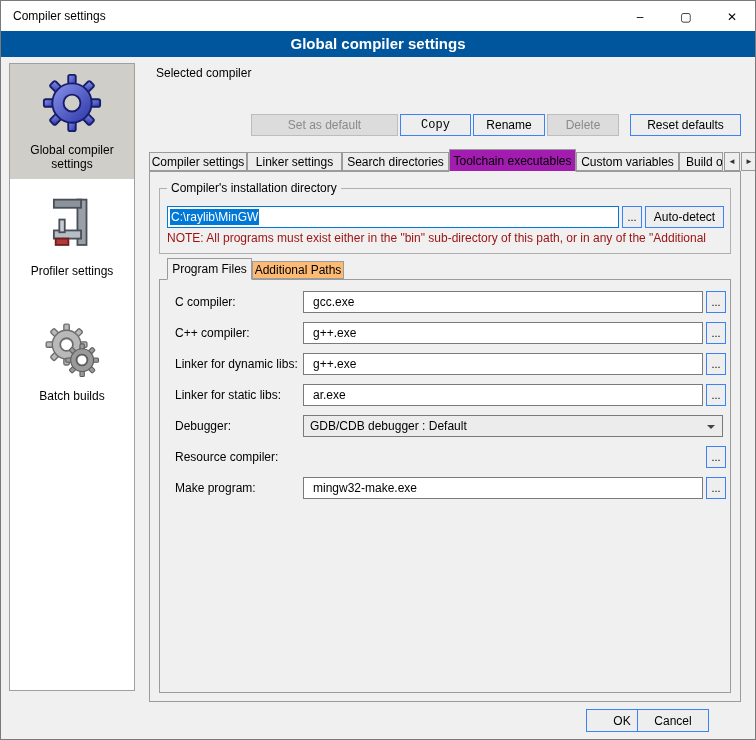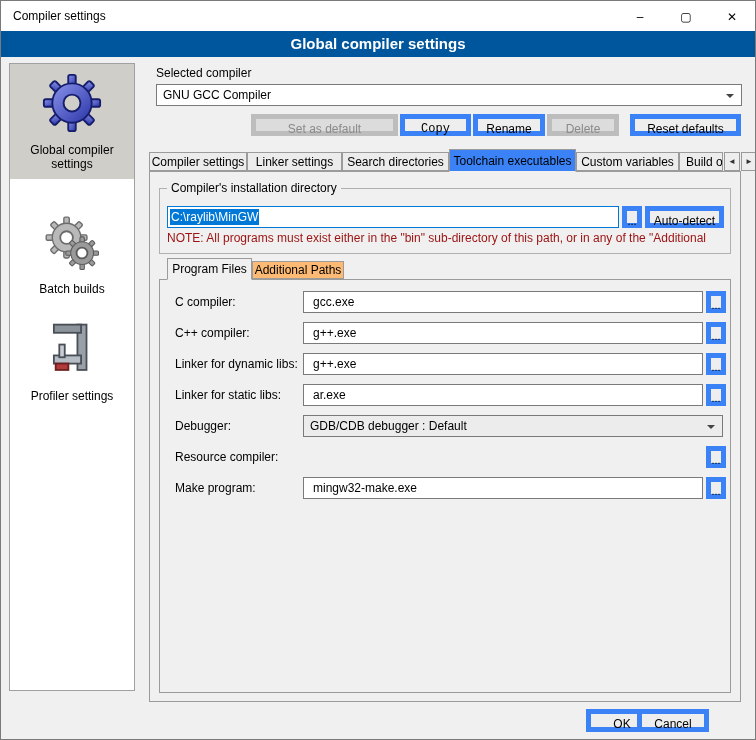--- a/index.html
+++ b/index.html
@@ -11,29 +11,29 @@
   .cap-min{right:92px;} .cap-max{right:46px;} .cap-close{right:0;}
   
   .header{position:absolute;left:0;top:30px;width:100%;height:26px;background:#00569C;color:#fff;font-size:15px;font-weight:bold;text-align:center;line-height:26px;}
   
   .sidebar{position:absolute;left:8px;top:62px;width:126px;height:628px;background:#fff;border:1px solid #a0a0a0;box-sizing:border-box;}
   .side-item{display:flex;flex-direction:column;align-items:center;padding:9px 3px 8px 3px;cursor:default;}
   .side-item.selected{background:#d0cec9;}
   .side-label{font-size:12px;color:#000;text-align:center;margin-top:6px;line-height:14px;}
   .side-item.p2{margin-top:8px;} .side-item.p3{margin-top:26px;}
   
-  .btn{position:absolute;height:22px;background:#eeeeee;border:5px solid #3b82f6;font-size:12px;color:#000;text-align:center;line-height:20px;box-sizing:border-box;padding:0;cursor:default;font-family:inherit;}
+  .btn{position:absolute;height:22px;background:#eeeeee;border:1px solid #3b82f6;font-size:12px;color:#000;text-align:center;line-height:20px;box-sizing:border-box;padding:0;cursor:default;font-family:inherit;}
   .btn:disabled,.btn.disabled{background:#dcdcdc;border-color:#bdbdbd;color:#8a8a8a;}
   .label{position:absolute;font-size:12px;color:#000;white-space:nowrap;}
   .combo{position:absolute;height:22px;background:#fff;border:1px solid #7a7a7a;box-sizing:border-box;font-size:12px;line-height:20px;padding-left:6px;cursor:default;}
   .combo::after{content:"";position:absolute;right:7px;top:9px;border:4px solid transparent;border-top-color:#444;}
   .combo.gray{background:#ececec;}
   
   .tab{position:absolute;top:151px;height:19px;background:#ececec;border:1px solid #9b9b9b;box-sizing:border-box;font-size:12px;text-align:center;line-height:18px;white-space:nowrap;overflow:hidden;cursor:default;}
-  .tab.active{top:148px;height:23px;background:#3b82f6;border-bottom-color:#f0f0f0;z-index:3;line-height:22px;}
+  .tab.active{top:148px;height:23px;background:#a21caf;border-bottom-color:#f0f0f0;z-index:3;line-height:22px;}
   .tab-scroll{position:absolute;top:151px;width:16px;height:19px;background:#eee;border:1px solid #999;box-sizing:border-box;font-size:8px;line-height:17px;text-align:center;color:#333;padding:0;cursor:default;}
   .tabpanel{position:absolute;left:148px;top:170px;width:592px;height:531px;background:#f0f0f0;border:1px solid #9b9b9b;box-sizing:border-box;z-index:1;}
   
   .groupbox{position:absolute;left:158px;top:187px;width:572px;height:66px;border:1px solid #b0b0b0;box-sizing:border-box;z-index:2;}
   .group-title{position:absolute;left:166px;top:180px;background:#f0f0f0;padding:0 4px;font-size:12px;z-index:3;}
   
   .dir-input{position:absolute;left:166px;top:205px;width:452px;height:22px;background:#fff;border:1px solid #0078d7;box-sizing:border-box;font-size:12px;line-height:20px;padding-left:2px;z-index:3;}
   .dir-input .sel{background:#0078d7;color:#fff;padding:1px 1px;}
   .note{position:absolute;left:166px;top:230px;width:562px;font-size:12px;color:#9c1111;z-index:3;white-space:nowrap;overflow:hidden;}
   
@@ -82,20 +82,33 @@
               <rect x="28" y="50" width="8" height="12" rx="2" transform="rotate(45 32 32)"></rect>
               <rect x="2" y="28" width="12" height="8" rx="2" transform="rotate(45 32 32)"></rect>
               <rect x="50" y="28" width="12" height="8" rx="2" transform="rotate(45 32 32)"></rect>
             </g>
             <circle cx="32" cy="32" r="21"></circle>
           </g>
           <circle cx="32" cy="32" r="9" fill="#d0cec9" stroke="#161d6b" stroke-width="2"></circle>
         </svg>
       </span>
       <span class="side-label">Global compiler settings</span>
+    </div>
+
+    <div class="side-item p2">
+      <span>
+        <svg width="58" height="58" viewBox="0 0 64 64">
+          <rect x="38" y="4" width="10" height="50" fill="#9aa0a8" stroke="#4a4f57" stroke-width="2"></rect>
+          <rect x="12" y="4" width="30" height="9" fill="#8d939b" stroke="#4a4f57" stroke-width="2"></rect>
+          <rect x="12" y="38" width="30" height="9" fill="#b7bdc5" stroke="#4a4f57" stroke-width="2"></rect>
+          <rect x="18" y="26" width="6" height="14" fill="#c9cdd3" stroke="#4a4f57" stroke-width="2"></rect>
+          <rect x="14" y="47" width="14" height="7" fill="#b23a3a" stroke="#6d1f1f" stroke-width="2"></rect>
+        </svg>
+      </span>
+      <span class="side-label">Profiler settings</span>
     </div>
 
     <div class="side-item p3">
       <span>
         <svg width="58" height="58" viewBox="0 0 64 64">
           <g fill="#b9b9b9" stroke="#6c6c6c" stroke-width="2" transform="translate(2 2) scale(0.75)">
             <rect x="28" y="2" width="8" height="12" rx="2"></rect>
               <rect x="28" y="50" width="8" height="12" rx="2"></rect>
             <rect x="2" y="28" width="12" height="8" rx="2"></rect>
               <rect x="50" y="28" width="12" height="8" rx="2"></rect>
@@ -115,39 +128,23 @@
             <rect x="28" y="50" width="8" height="12" rx="2" transform="rotate(45 32 32)"></rect>
             <rect x="2" y="28" width="12" height="8" rx="2" transform="rotate(45 32 32)"></rect>
             <rect x="50" y="28" width="12" height="8" rx="2" transform="rotate(45 32 32)"></rect>
             <circle cx="32" cy="32" r="21"></circle>
           </g>
           <circle cx="43" cy="43" r="6" fill="#fff" stroke="#5c5c5c" stroke-width="2"></circle>
         </svg>
       </span>
       <span class="side-label">Batch builds</span>
     </div>
-
-    <div class="side-item p2">
-      <span>
-        <svg width="58" height="58" viewBox="0 0 64 64">
-          <rect x="38" y="4" width="10" height="50" fill="#9aa0a8" stroke="#4a4f57" stroke-width="2"></rect>
-          <rect x="12" y="4" width="30" height="9" fill="#8d939b" stroke="#4a4f57" stroke-width="2"></rect>
-          <rect x="12" y="38" width="30" height="9" fill="#b7bdc5" stroke="#4a4f57" stroke-width="2"></rect>
-          <rect x="18" y="26" width="6" height="14" fill="#c9cdd3" stroke="#4a4f57" stroke-width="2"></rect>
-          <rect x="14" y="47" width="14" height="7" fill="#b23a3a" stroke="#6d1f1f" stroke-width="2"></rect>
-        </svg>
-      </span>
-      <span class="side-label">Profiler settings</span>
-    </div>
   </div>
 
   <span class="label" style="left:155px;top:65px;">Selected compiler</span>
-  <div class="combo" style="left:155px;top:83px;width:586px;">
-    <span>GNU GCC Compiler</span>
-  </div>
 
   <button class="btn disabled" style="left:250px;top:113px;width:147px;" disabled="">Set as default</button>
   <button class="btn" style="left:399px;top:113px;width:71px;font-family:Liberation Mono, monospace;">Copy</button>
   <button class="btn" style="left:472px;top:113px;width:72px;">Rename</button>
   <button class="btn disabled" style="left:546px;top:113px;width:72px;" disabled="">Delete</button>
   <button class="btn" style="left:629px;top:113px;width:111px;">Reset defaults</button>
 
   <div class="tab" style="left:148px;width:98px;">Compiler settings</div>
   <div class="tab" style="left:246px;width:95px;">Linker settings</div>
   <div class="tab" style="left:341px;width:107px;">Search directories</div>

